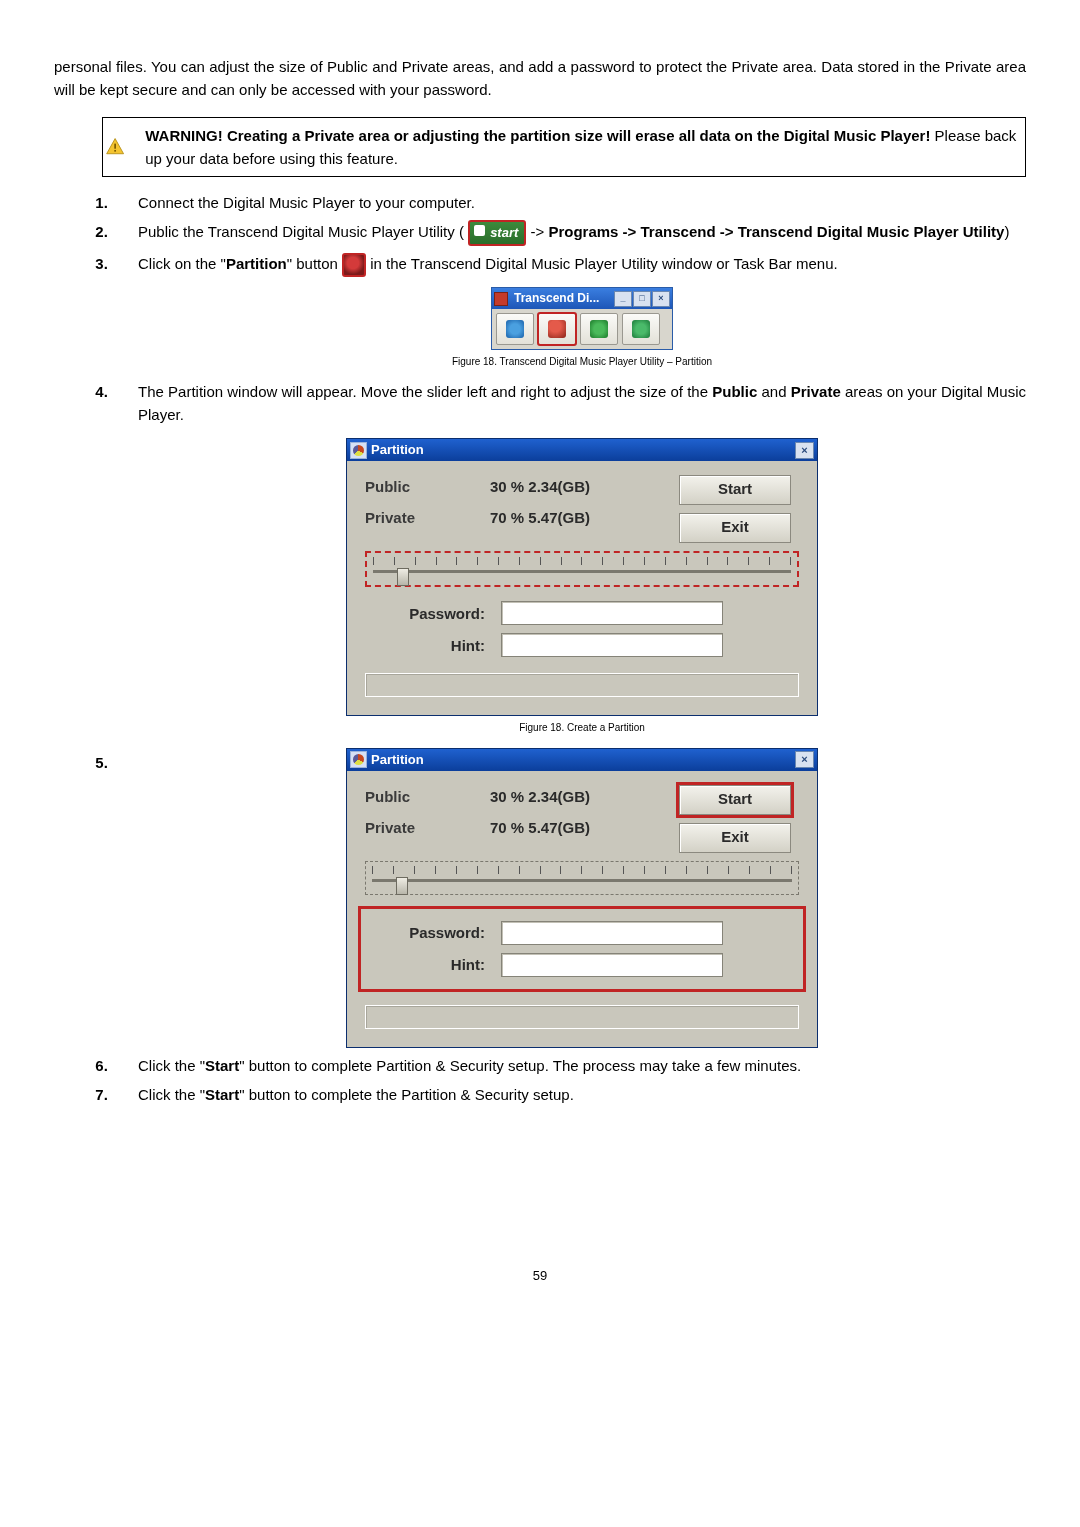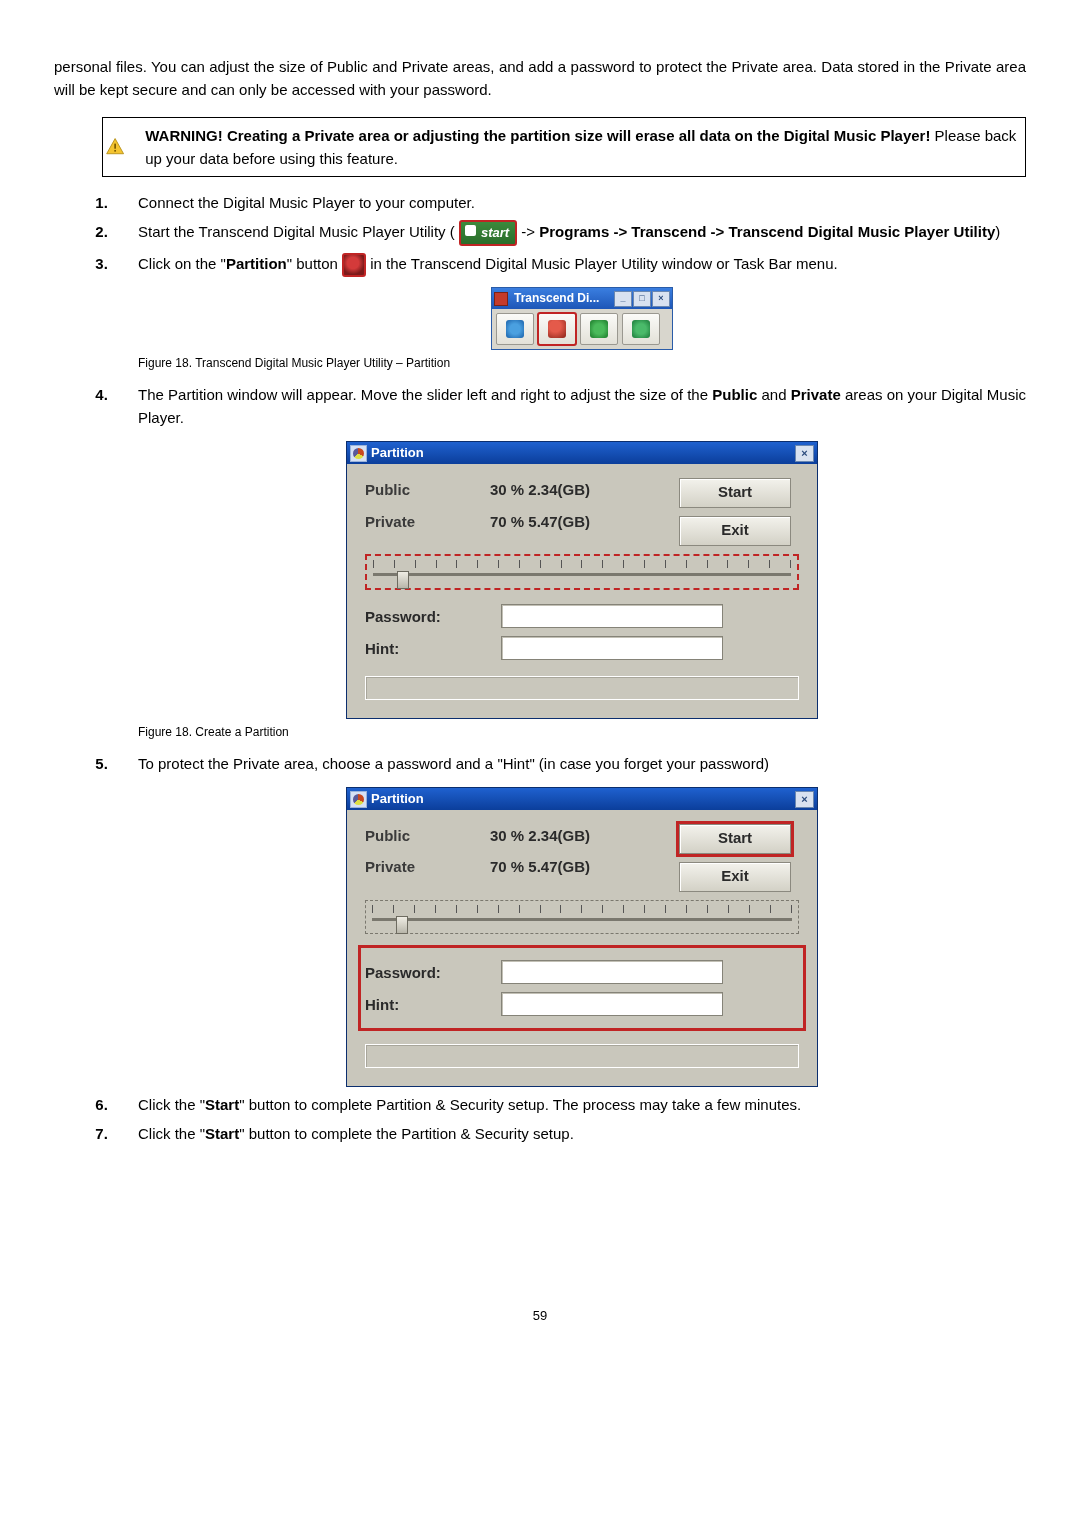--- a/index.html
+++ b/index.html
@@ -7,21 +7,21 @@
 .warn-box{border:1.5px solid #000;margin:10px 0 14px 48px;display:flex;align-items:center;padding:6px 2px}
 .warn-box .ic{width:26px;height:22px;margin-right:20px}
 .warn-box .txt{font-size:15px;line-height:1.55}
 ol.steps{margin:0;padding-left:58px}
 ol.steps>li{margin:0 0 6px 0;padding-left:26px;text-align:justify}
 ol.steps>li::marker{font-weight:bold}
 .start-btn{display:inline-block;border:2px solid #c02424;background:linear-gradient(#3c8a3c,#2a6d2a);color:#fff;font-style:italic;font-weight:bold;font-size:13px;padding:1px 6px 1px 20px;border-radius:3px;position:relative;vertical-align:middle}
 .start-btn:before{content:"";position:absolute;left:4px;top:3px;width:11px;height:11px;background:#fff;border-radius:2px}
 .part-ic{display:inline-block;width:20px;height:20px;border:2px solid #c02424;background:radial-gradient(circle at 45% 40%,#d43a3a 35%,#7b1a1a 70%);border-radius:3px;vertical-align:middle}
 .fig{display:block;margin:10px auto 4px auto}
-.cap{text-align:left;font-size:12px;margin:4px 0 10px 0}
+.cap{text-align:center;font-size:10px;margin:4px 0 10px 0}
 
 
 .util{width:180px;margin:10px auto 0 auto;border:1px solid #2a5ca8}
 .util-title{background:linear-gradient(#3a7ee0,#1d56b7);color:#fff;font-weight:bold;font-size:12px;display:flex;align-items:center;padding:1px 2px}
 .util-title .lbl{flex:1;padding-left:3px}
 .wbtn{width:16px;height:14px;background:#d9e2f0;border:1px solid #6a87b0;margin-left:1px;display:flex;align-items:center;justify-content:center;font-size:9px;font-weight:bold;color:#2a4a7c}
 .util-body{background:#d8d6cd;padding:4px;display:flex;gap:4px}
 .ubtn{width:36px;height:30px;border:1px solid #9a9890;border-radius:2px;background:linear-gradient(#fbfbf8,#e3e1d8);display:flex;align-items:center;justify-content:center}
 .ubtn.hl{outline:2px solid #c02424;outline-offset:-1px}
 .uic{width:18px;height:18px;border-radius:3px}
@@ -40,21 +40,21 @@
 .p-btns{float:right;width:120px}
 .pbtn{width:110px;height:28px;background:linear-gradient(#f3f2ec,#d3d1c6);border:1px solid #8b897f;margin-bottom:8px;text-align:center;font-weight:bold;font-size:15px;line-height:26px;box-shadow:1px 1px 0 #fff inset}
 .pbtn.hl{outline:3px solid #c02424;outline-offset:0}
 .slider{clear:both;height:28px;border:1px dashed #7a786e;margin:6px 0 14px 0;position:relative;padding:4px 6px 0 6px}
 .slider.hl{border:2px dashed #c02424}
 .ticks{height:12px;display:flex;justify-content:space-between}
 .ticks span{width:1px;height:8px;background:#555}
 .track{height:3px;background:#7a786e;margin-top:1px}
 .thumb{position:absolute;top:15px;width:10px;height:16px;background:linear-gradient(#efede4,#b8b6aa);border:1px solid #6d6b60}
 .frow{display:flex;align-items:center;margin:8px 0}
-.frow .fl{width:120px;padding-right:16px}
+.frow .fl{width:120px;text-align:right;padding-right:16px}
 .finput{width:220px;height:22px;background:#fff;border:1px solid #858378;box-shadow:inset 1px 1px 0 #c2c0b5}
 .pwgroup.hl{outline:3px solid #c02424;padding:4px;margin:2px -4px}
 .status{height:22px;border:1px solid #fff;margin-top:16px;background:#c9c7bc;box-shadow:inset 1px 1px 0 #a8a69b}
 .pgnum{text-align:center;font-size:13px;margin-top:160px}
 .clearfix:after{content:"";display:table;clear:both}
 </style>
 </head>
 <body>
 
 <p class="intro">personal files. You can adjust the size of Public and Private areas, and add a password to protect the Private area. Data stored in the Private area will be kept secure and can only be accessed with your password.</p>
@@ -64,21 +64,21 @@
       <path d="M12 2 L22 20 L2 20 Z" fill="#f4c430" stroke="#b08a10" stroke-width="1"></path>
       <rect x="11" y="8" width="2" height="6" fill="#7a5a00"></rect>
       <rect x="11" y="15.5" width="2" height="2" fill="#7a5a00"></rect>
     </svg>
   <div class="txt"><b>WARNING! Creating a Private area or adjusting the partition size will erase all data on the Digital Music Player! </b><span>Please back up your data before using this feature.</span></div>
 </div>
 
 <ol class="steps">
   <li>Connect the Digital Music Player to your computer.</li>
   <li>
-    <span>Start the Transcend Digital Music Player Utility ( </span><span class="start-btn">start</span><span> -&gt; </span><b>Programs -&gt; Transcend -&gt; Transcend Digital Music Player Utility</b><span>)</span>
+    <span>Public the Transcend Digital Music Player Utility ( </span><span class="start-btn">start</span><span> -&gt; </span><b>Programs -&gt; Transcend -&gt; Transcend Digital Music Player Utility</b><span>)</span>
   </li>
   <li>
     <span>Click on the "</span><b>Partition</b><span>" button </span><span class="part-ic"></span><span> in the Transcend Digital Music Player Utility window or Task Bar menu.</span>
 
     <div class="util fig">
       <div class="util-title">
         <span style="width:12px;height:12px;background:#c43a2a;border:1px solid #7a2216;margin-right:3px"></span>
         <span class="lbl">Transcend Di...</span>
         <span class="wbtn">_</span>
         <span class="wbtn">□</span>
@@ -159,21 +159,20 @@
             <span class="fl">Hint:</span>
             <div class="finput"></div>
           </div>
         <div class="status"></div>
       </div>
     </div>
     <div class="cap">Figure 18. Create a Partition</div>
   </li>
 
   <li>
-    <span>To protect the Private area, choose a password and a "Hint" (in case you forget your password)</span>
     <div class="pwin fig">
       <div class="p-title">
         <span class="ic2"></span>
         <span class="lbl">Partition</span>
         <span class="cls">×</span>
       </div>
       <div class="p-body clearfix">
         <div class="p-btns">
           <div class="pbtn hl">Start</div>
           <div class="pbtn">Exit</div>

